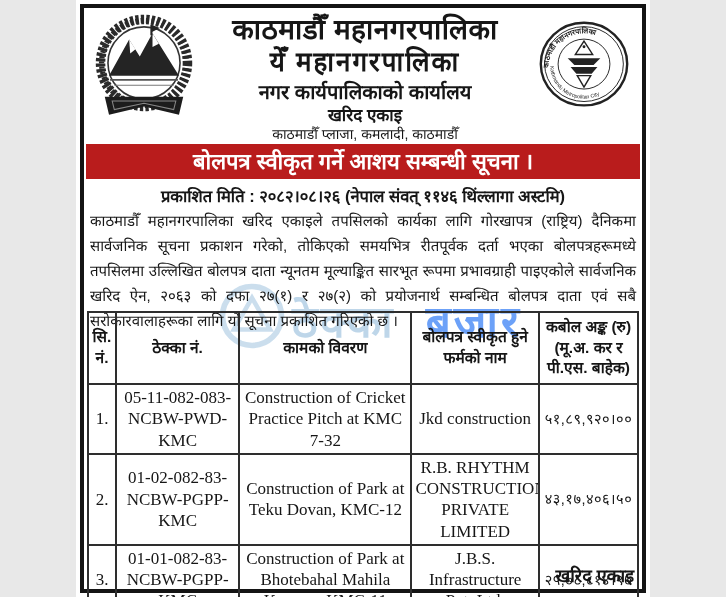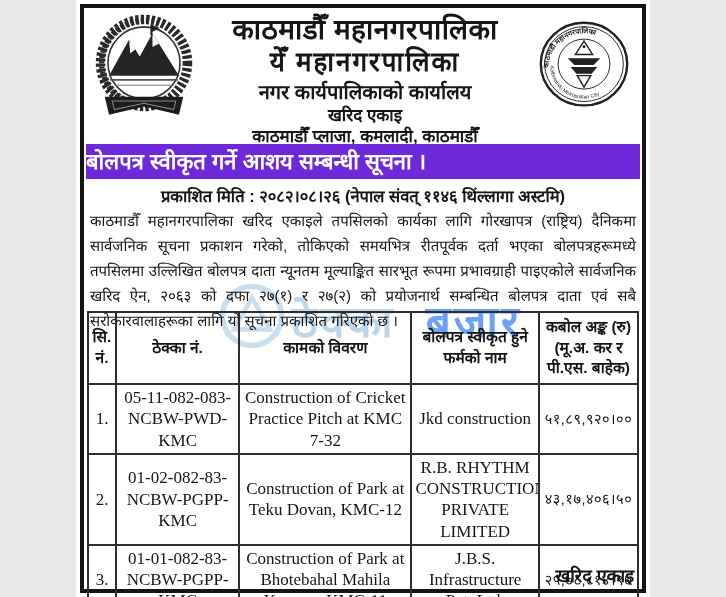--- a/index.html
+++ b/index.html
@@ -11,25 +11,25 @@
   
   .hdr{position:absolute;top:2px;left:4px;right:4px;height:132px;display:flex;align-items:flex-start;}
   .logo-left{width:112px;flex:0 0 112px;display:flex;justify-content:center;padding-top:2px;}
   .logo-right{width:108px;flex:0 0 108px;display:flex;justify-content:center;padding-top:8px;}
   .hdr-center{flex:1;text-align:center;line-height:1.12;padding-top:4px;}
   .org-name{font-size:28px;font-weight:800;letter-spacing:.5px;}
   .org-name-newari{font-size:26px;font-weight:800;letter-spacing:2px;margin-top:3px;
                    transform:scaleY(1.05);}
   .office{font-size:20px;font-weight:700;margin-top:4px;}
   .unit{font-size:17px;font-weight:700;margin-top:2px;}
-  .address{font-size:17px;font-weight:700;margin-top:2px;text-align:center;}
+  .address{font-size:14px;font-weight:400;margin-top:2px;text-align:center;}
 
   
-  .banner{position:absolute;top:136px;left:2px;right:2px;height:35px;background:#6d28d9;
-          color:#fff;font-size:22px;font-weight:700;line-height:35px;}
+  .banner{position:absolute;top:136px;left:2px;right:2px;height:35px;background:#b91c1c;
+          color:#fff;text-align:center;font-size:22px;font-weight:700;line-height:35px;}
 
   .dateline{position:absolute;top:176px;left:0;right:0;text-align:center;
             font-size:16.5px;font-weight:700;}
 
   .para{position:absolute;top:200px;left:6px;right:6px;font-size:15px;line-height:25px;
         text-align:justify;z-index:2;}
 
   
   .wm{position:absolute;top:282px;left:134px;z-index:1;display:flex;align-items:flex-end;
       font-weight:800;font-size:44px;letter-spacing:3px;opacity:.75;white-space:nowrap;}

